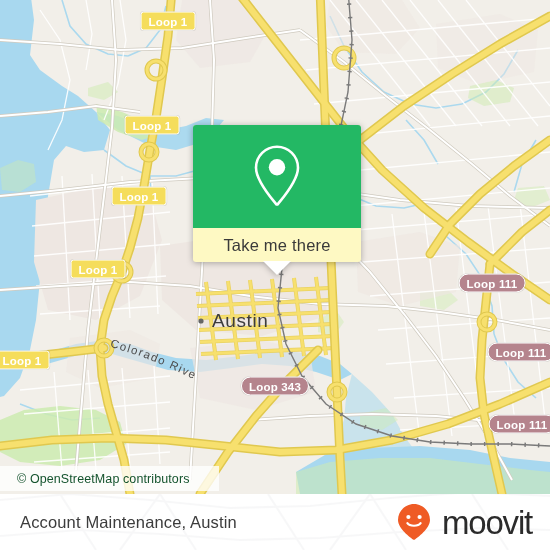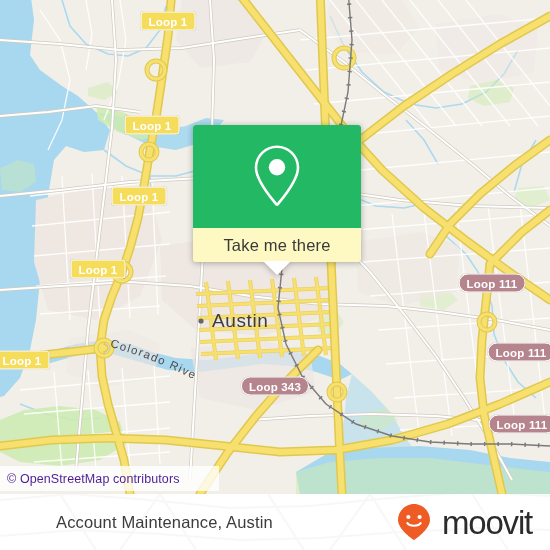--- a/index.html
+++ b/index.html
@@ -8,42 +8,42 @@
   #root { position:relative; width:550px; height:550px; overflow:hidden; }
 
   
   #map { position:absolute; left:0; top:0; width:550px; height:494px; overflow:hidden;
          background:#f2efe9; }
   #map svg { display:block; }
 
   
   #attrib { position:absolute; left:0; top:466px; width:219px; height:25px;
             background:rgba(255,255,255,0.78); display:flex; align-items:center; }
-  #attrib span { font-size:12.5px; color:#4c1d95; padding-left:7px; letter-spacing:0.1px; }
+  #attrib span { font-size:12.5px; color:#14532d; padding-left:17px; letter-spacing:0.1px; }
 
   
   #popup { position:absolute; left:193px; top:125px; width:168px; height:137px;
            filter:drop-shadow(0 1px 3px rgba(0,0,0,0.30)); }
   #popup-card { position:relative; width:168px; height:137px; background:#fef9c3;
                 border-radius:3px; overflow:hidden; }
   #popup-green { width:100%; height:103px; background:#23b864; position:relative; }
   #pin-icon { position:absolute; left:50%; top:50%; transform:translate(-50%,-52%); }
   #popup-label { height:34px; display:flex; align-items:center; justify-content:center;
                  font-size:16.5px; color:#3a3a3a; letter-spacing:0.2px; }
   #popup-tail { position:absolute; left:70px; top:136px; width:0; height:0;
                 border-left:14px solid transparent; border-right:14px solid transparent;
                 border-top:14px solid #ffffff; }
 
   
   #bottombar { position:absolute; left:0; top:494px; width:550px; height:56px;
                background:#ffffff; overflow:hidden; }
   #bottombar-bg { position:absolute; left:0; top:-494px; width:550px; height:550px;
                   opacity:0.07; pointer-events:none; }
   #bottom-title { position:absolute; left:20px; top:50%; transform:translateY(-50%);
-                  font-size:16.5px; color:#3c3c3c; letter-spacing:0.15px; white-space:nowrap;margin-left:36px; }
+                  font-size:16.5px; color:#3c3c3c; letter-spacing:0.15px; white-space:nowrap; }
   #brand { position:absolute; right:18px; top:50%; transform:translateY(-50%);
            display:flex; align-items:center; }
   #brand-word { font-size:33px; color:#2b2b2b; letter-spacing:-1.2px; line-height:1;
                 margin-left:11px; font-weight:400;text-align:center; }
 
   
   .maplabel { font-family:"Liberation Sans", sans-serif; }
 </style>
 </head>
 <body>

